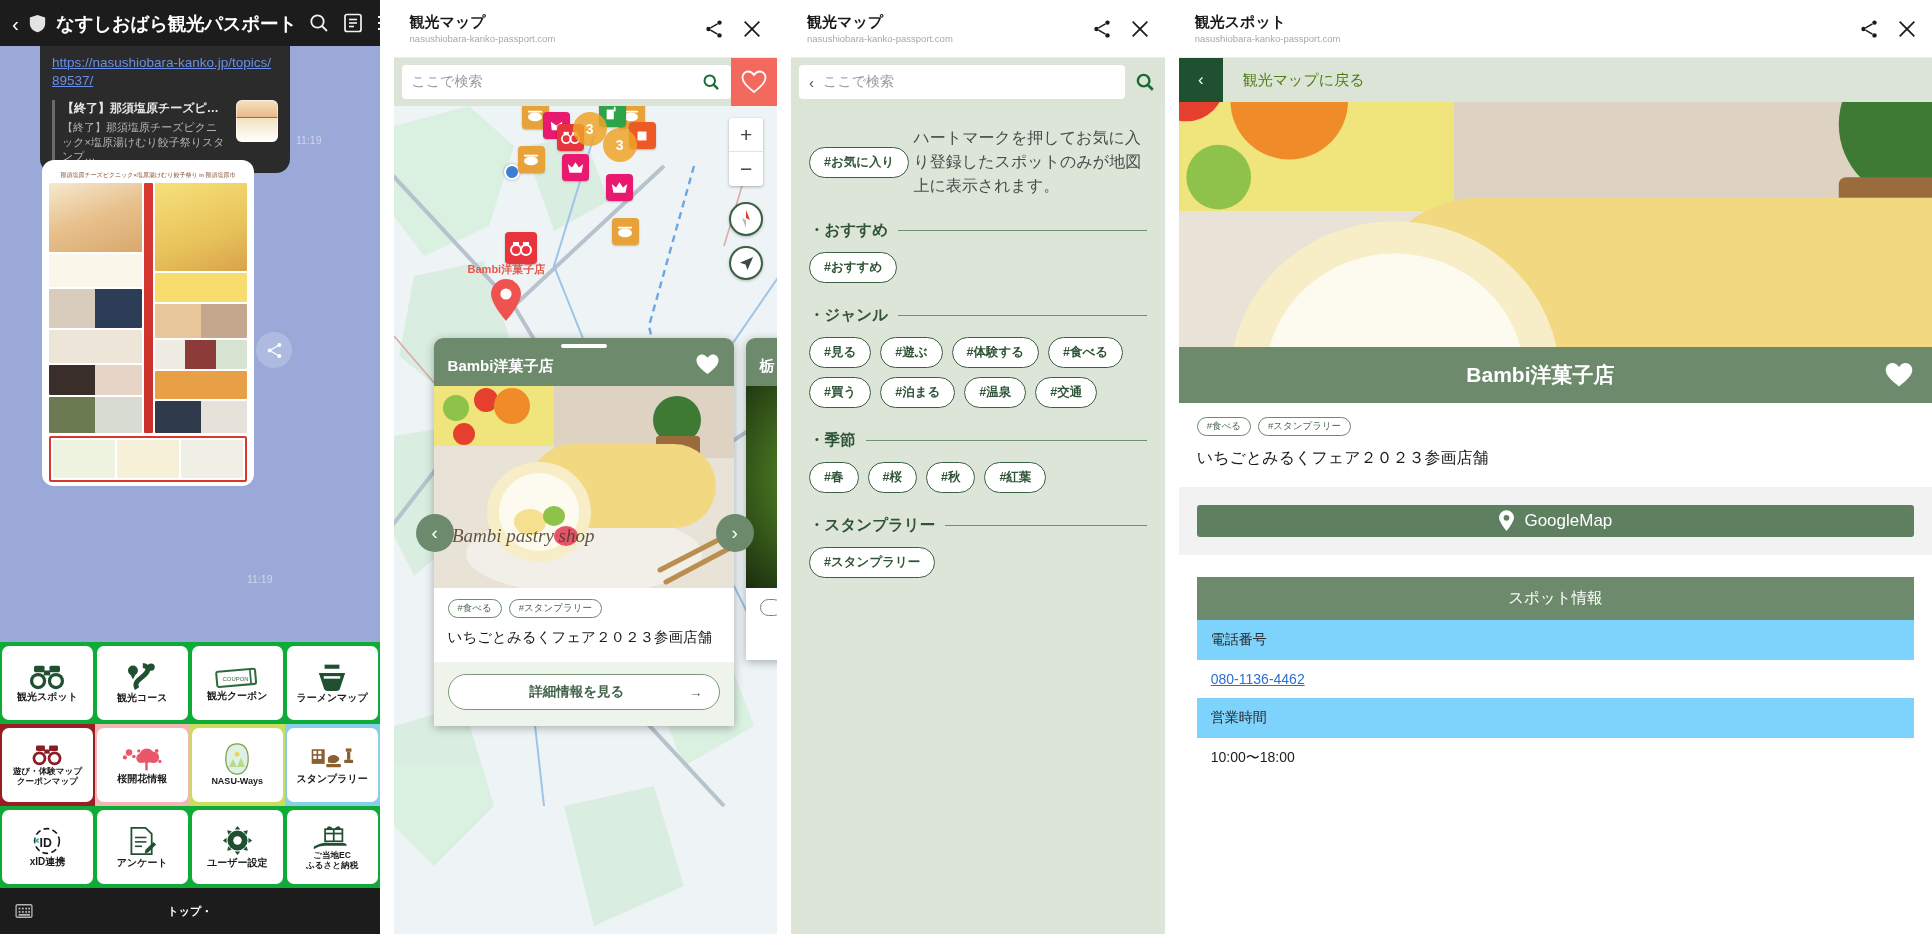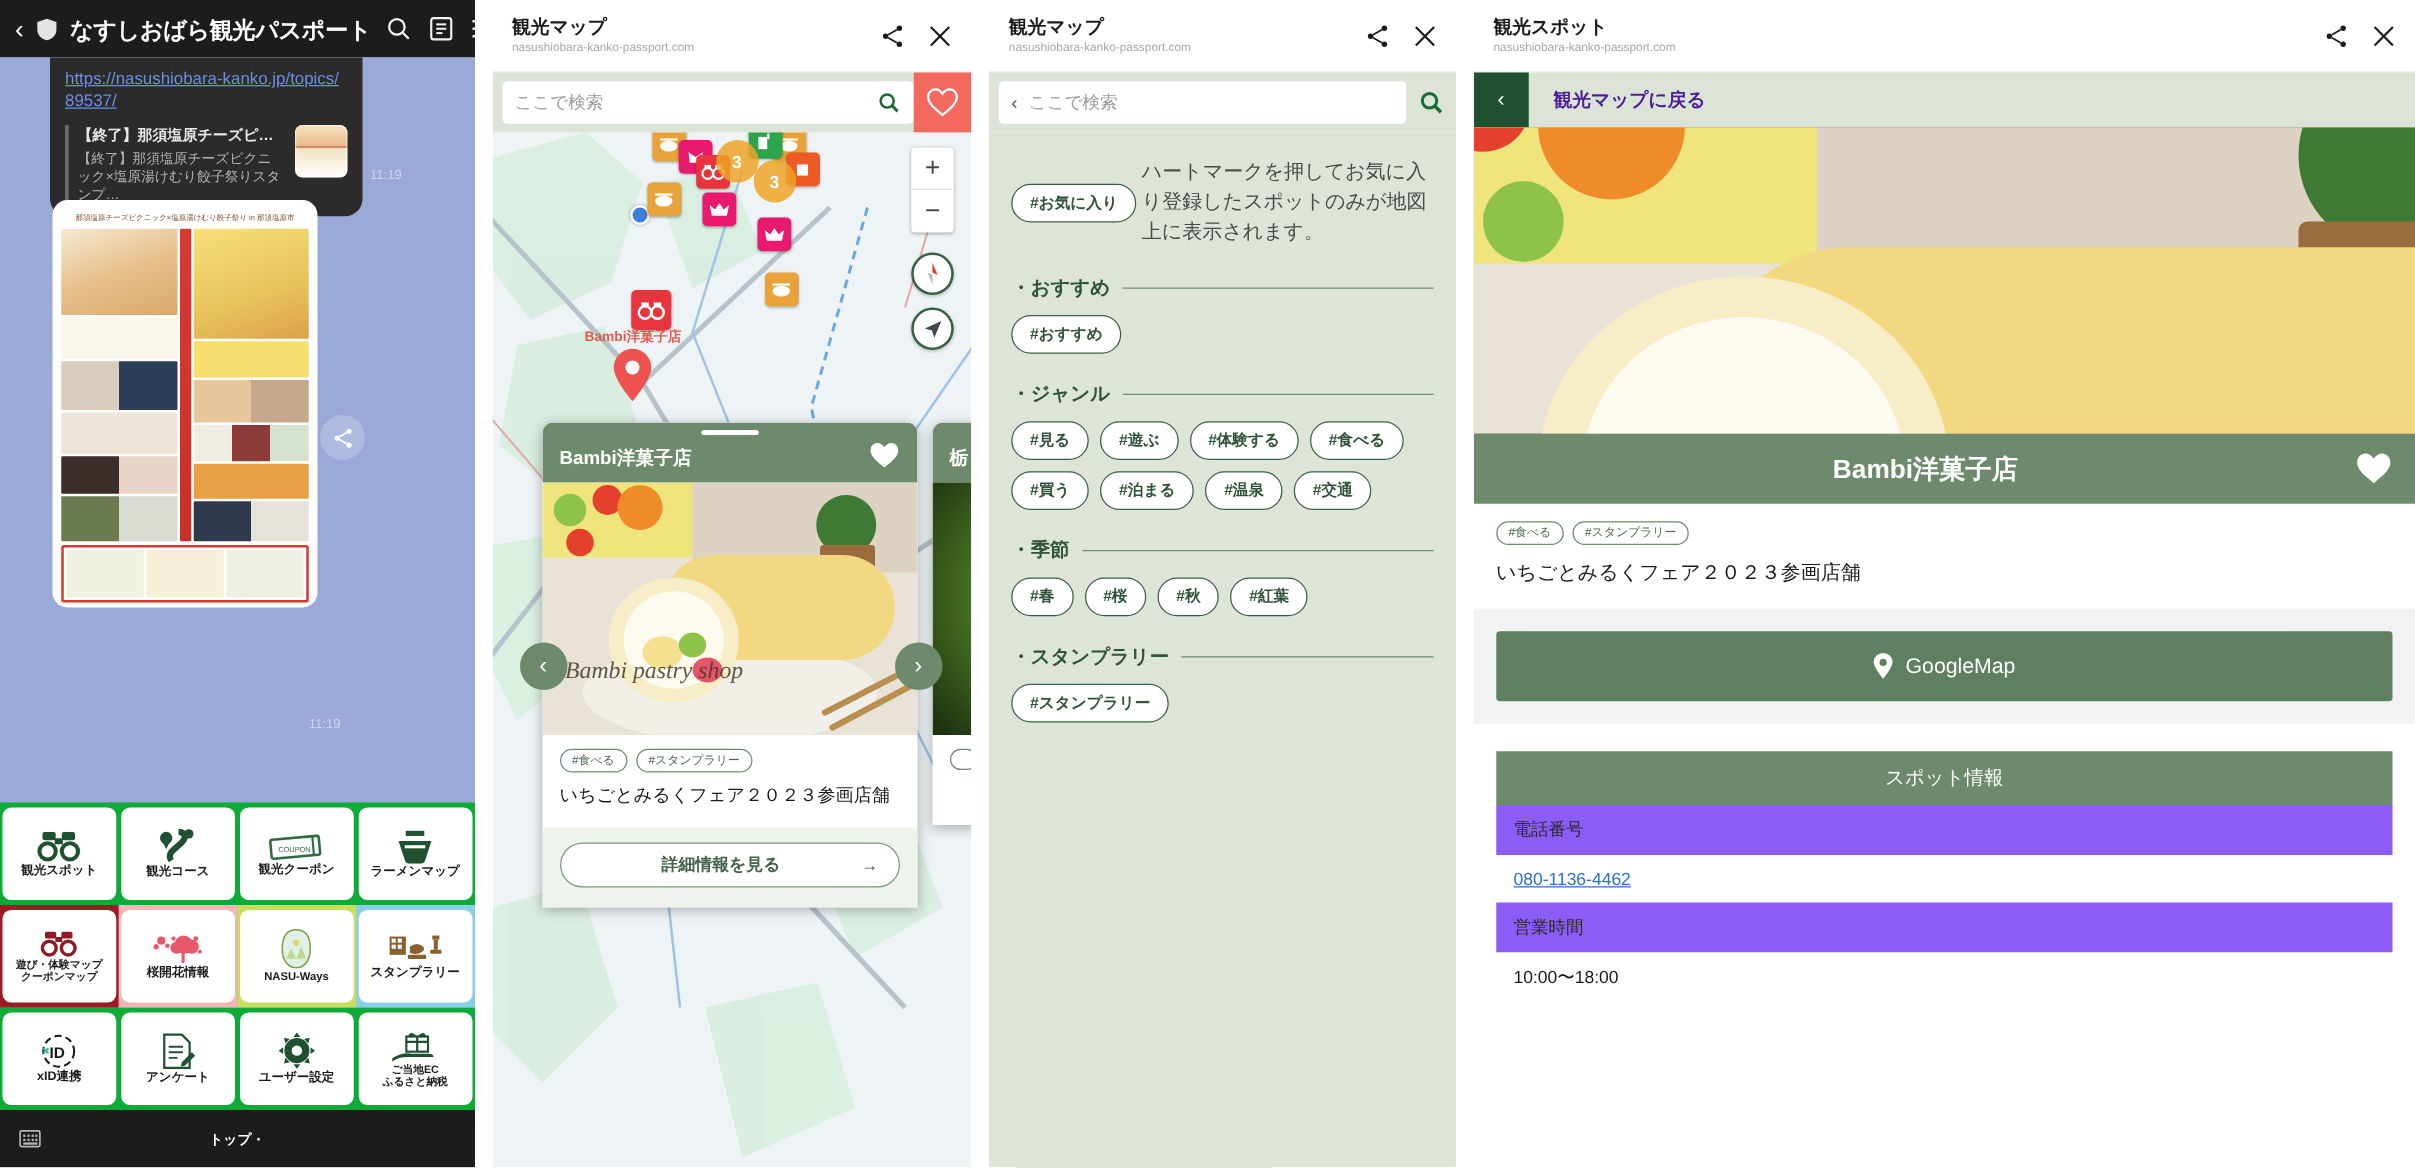--- a/index.html
+++ b/index.html
@@ -204,37 +204,37 @@
   .apply-wrap { display: flex; justify-content: center; margin-top: 38px; }
   .apply-btn {
     background: #15562a; color: #fff; font-size: 20px; font-weight: bold;
     border-radius: 30px; padding: 14px 0; width: 248px; text-align: center;
   }
 
   
   .back-bar { height: 44px; background: #dbe4d6; display: flex; align-items: center; }
   .back-sq { width: 44px; height: 44px; background: #1f5130; display: flex;
     align-items: center; justify-content: center; color: #fff; font-size: 17px; flex: none; }
-  .back-label { font-size: 15px; font-weight: bold; color: #4c1d95; margin-left: 20px; }
+  .back-label { font-size: 15px; font-weight: normal; color: #4d7c0f; margin-left: 20px; }
   .d-photo { height: 245px; position: relative; overflow: hidden; background: #000; }
   .d-namebar { background: #6d8a6c; height: 56px; display: flex; align-items: center;
     padding: 0 18px; position: relative; }
   .d-name { flex: 1; text-align: center; color: #fff; font-size: 21px; font-weight: bold; }
   .d-tags { padding: 14px 18px 0; }
   .d-sub { font-size: 16px; color: #1a1a1a; padding: 12px 18px 18px; }
   .d-gmapwrap { background: #f2f2f2; padding: 18px; }
   .gmap-btn {
-    background: #5f8060; color: #fff; height: 56px; border-radius: 3px;
+    background: #5f8060; color: #fff; height: 32px; border-radius: 3px;
     display: flex; align-items: center; justify-content: center; gap: 9px;
     font-size: 17px;
   }
   .d-info { margin: 22px 18px 0; }
   .info-head { background: #6d8a6c; color: #fff; text-align: center;
     font-size: 15.5px; font-weight: normal; padding: 11px 0; }
-  .info-row-l { background: #8b5cf6; color: #2a2a2a; font-size: 14px; padding: 11px 14px; }
+  .info-row-l { background: #7dd3fc; color: #2a2a2a; font-size: 14px; padding: 11px 14px; }
   .info-row-v { background: #fff; font-size: 14px; padding: 11px 14px; color: #1a1a1a; }
   .info-link { color: #2a6fd6; text-decoration: underline; }
   .heart-white { width: 25px; height: 23px; }
 </style>
 </head>
 <body>
 
 <div class="screen">
 
   <div class="panel p1">

